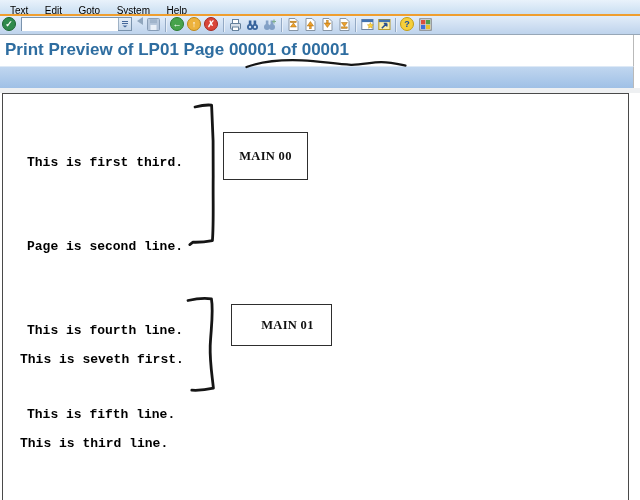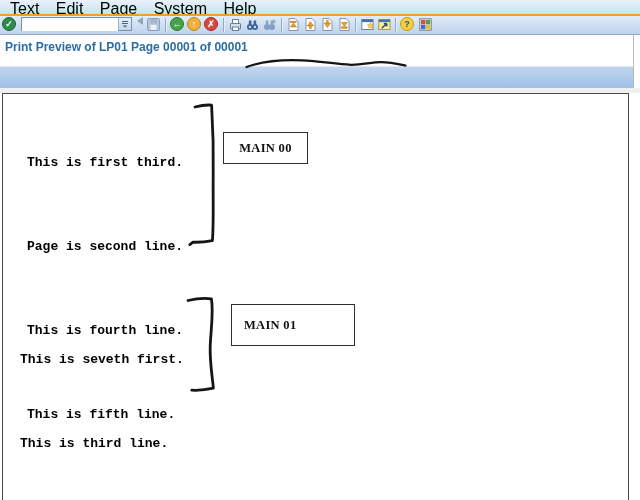--- a/index.html
+++ b/index.html
@@ -5,21 +5,21 @@
   html,body{margin:0;padding:0;}
   body{
     width:640px;height:500px;position:relative;overflow:hidden;
     background:#ffffff;font-family:"Liberation Sans",sans-serif;
   }
   
   .corner-frag{position:absolute;left:0;top:0;width:9px;height:5px;
     background:#9ab0c8;border-radius:0 0 3px 0;opacity:.85;}
   .menubar{position:absolute;left:0;top:0;width:640px;height:14px;
     background:linear-gradient(#e9f2fb,#cadff2);}
-  .menu-item{display:inline-block;font-size:16px;line-height:13px;color:#000;
+  .menu-item{display:inline-block;font-size:10px;line-height:13px;color:#000;
     padding:1px 6px 0 6px;cursor:default;}
   .menu-item:first-child{margin-left:4px;}
   .orange-line{position:absolute;left:0;top:14px;width:640px;height:2px;
     background:#ef9e2f;}
   
   .toolbar{position:absolute;left:0;top:16px;width:640px;height:18px;
     background:linear-gradient(#e2edf9,#bed3ec);
     border-bottom:1px solid #97a7b7;}
   .toolbar .tb{position:absolute;top:1px;}
   .tb-circle{width:14px;height:14px;border-radius:50%;display:flex;
@@ -36,54 +36,54 @@
     font-size:10px;font-family:"Liberation Sans",sans-serif;min-width:0;background:#fff;}
   .cmd-drop{width:12px;height:12px;background:linear-gradient(#e9f0f8,#c6d7ea);
     border-left:1px solid #9fb2c6;display:flex;align-items:center;justify-content:center;}
   .tri-left{left:137px;top:6px;width:0;height:0;border-right:6px solid #90a6bd;
     border-top:4px solid transparent;border-bottom:4px solid transparent;}
   .sep{width:1px;height:14px;background:#93a9c4;box-shadow:1px 0 0 #e7eff8;}
   .icon15{width:15px;height:15px;display:block;}
   
   .titlebar{position:absolute;left:0;top:35px;width:634px;height:31px;
     background:#fff;border-right:1px solid #b9b9b9;box-sizing:border-box;}
-  .page-title{position:absolute;left:5px;top:5px;font-size:12px;font-weight:bold;
+  .page-title{position:absolute;left:5px;top:5px;font-size:17px;font-weight:bold;
     color:#2e6da0;letter-spacing:0px;white-space:nowrap;}
   .apptoolbar{position:absolute;left:0;top:66px;width:634px;height:22px;
     background:linear-gradient(#c0d6ef,#9fc0e6);
     border-top:1px solid #dde9f6;border-right:1px solid #b9b9b9;box-sizing:border-box;}
   .belt{position:absolute;left:0;top:88px;width:640px;height:5px;background:#eef0f2;}
   
   .page{position:absolute;left:2px;top:93px;width:627px;height:412px;
     background:#fff;border:1px solid #4a4a4a;box-sizing:border-box;}
   .tgroup{position:absolute;font-family:"Liberation Mono",monospace;
     font-weight:bold;font-size:13px;line-height:28px;color:#000;white-space:pre;}
   .g1{left:24px;top:-1px;}
   .g2{left:17px;top:196px;}
   .label-box{position:absolute;border:1px solid #2e2e2e;background:#fff;
     display:flex;align-items:center;box-sizing:border-box;
     font-family:"Liberation Serif",serif;font-weight:bold;font-size:12.5px;
     letter-spacing:.3px;color:#111;}
-  .b1{left:220px;top:38px;width:85px;height:32px;justify-content:center;}
-  .b2{left:228px;top:210px;width:124px;height:42px;justify-content:flex-start;
+  .b1{left:220px;top:38px;width:85px;height:48px;justify-content:center;}
+  .b2{left:228px;top:210px;width:101px;height:42px;justify-content:center;
     padding-left:12px;}
   .annotations{position:absolute;left:0;top:0;width:640px;height:500px;
     pointer-events:none;z-index:6;}
 </style>
 </head>
 <body>
 
 <div>
 
   <div class="corner-frag"></div>
 
   <div class="menubar">
     <span class="menu-item">Text</span>
     <span class="menu-item">Edit</span>
-    <span class="menu-item">Page</span>
+    <span class="menu-item">Goto</span>
     <span class="menu-item">System</span>
     <span class="menu-item">Help</span>
   </div>
   <div class="orange-line"></div>
 
   <div class="toolbar">
     <button class="tb tb-circle enter" style="left:2px">
       <span>✓</span>
     </button>
 

